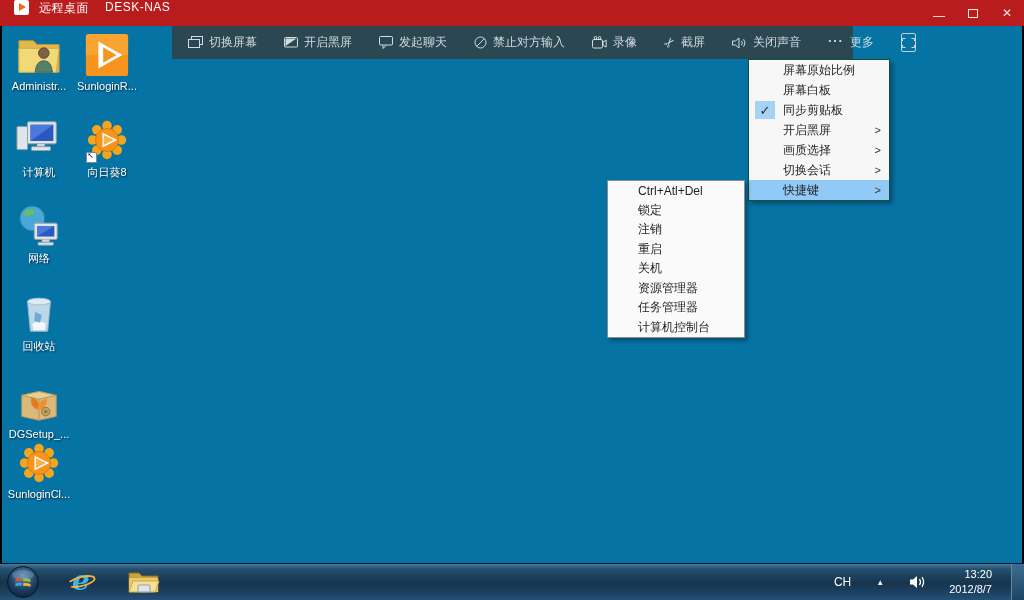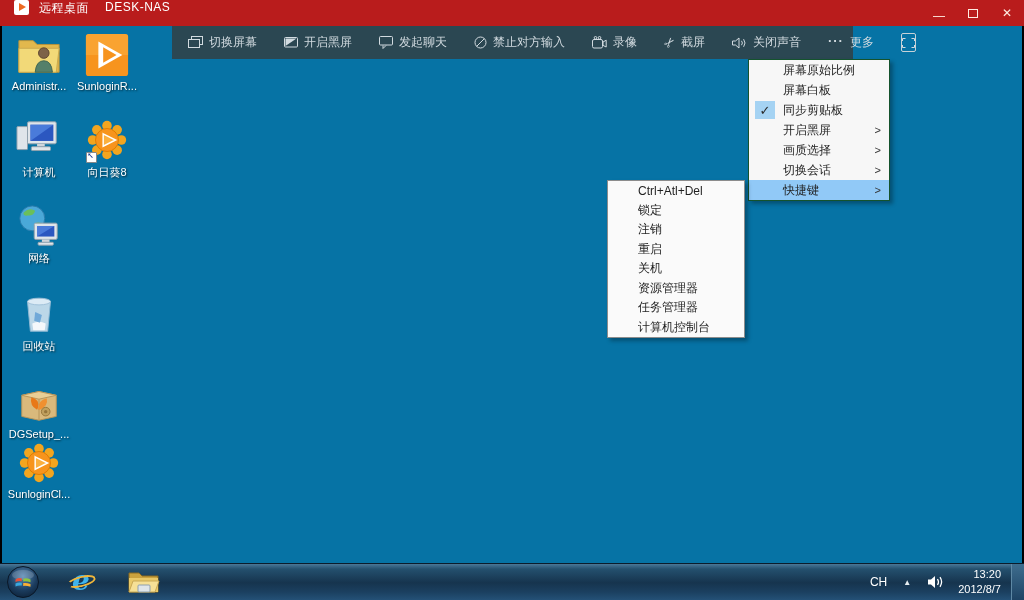--- a/index.html
+++ b/index.html
@@ -69,21 +69,21 @@
     background:linear-gradient(#4a7797 0%, #24506e 14%, #16344e 52%, #1b4060 78%, #245177 100%);
     border-top:1px solid #0b1c2c; display:flex; align-items:center; z-index:6; }
   .start-orb { width:34px; height:34px; margin-left:6px; flex:0 0 auto; cursor:default; }
   .task-ic { margin-left:22px; display:flex; align-items:center; justify-content:center;
     width:40px; height:34px; cursor:default; }
   .ie-wrap { position:relative; width:32px; height:30px; }
   .ie-e { position:absolute; left:6px; top:-3px; color:#3fb4ec; font-size:28px; font-weight:bold;
     font-style:italic; font-family:"DejaVu Serif",serif; }
   .ie-ring { position:absolute; left:1px; top:9px; width:29px; height:11px; border:2px solid #f0b63a;
     border-left-color:transparent; border-radius:50%; transform:rotate(-14deg); }
-  .tray { margin-left:auto; display:flex; align-items:center; height:37px; }
+  .tray { margin-left:auto; display:flex; align-items:center; height:37px;gap:9px; }
   .tray-lang { color:#fff; font-size:12px; margin-right:16px; }
   .tray-arrow { color:#e8eef2; font-size:8px; margin-right:16px; }
   .tray-vol { margin-right:14px; display:flex; align-items:center; }
   .tray-clock { color:#fff; font-size:11px; text-align:right; line-height:1.35; margin-right:10px; }
   .show-desktop { width:13px; height:37px; border-left:1px solid #5e88a4;
     background:linear-gradient(#3e6d8e,#1d4263); }
 </style>
 </head>
 <body>
 

